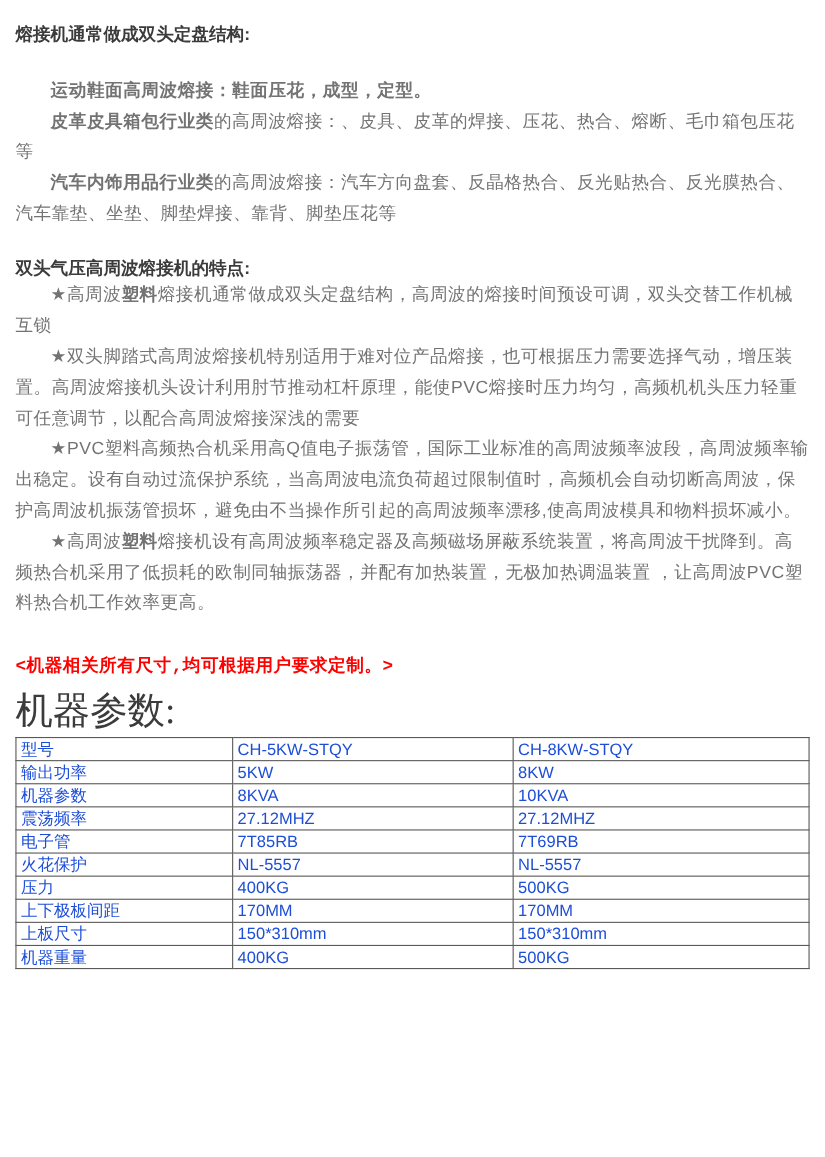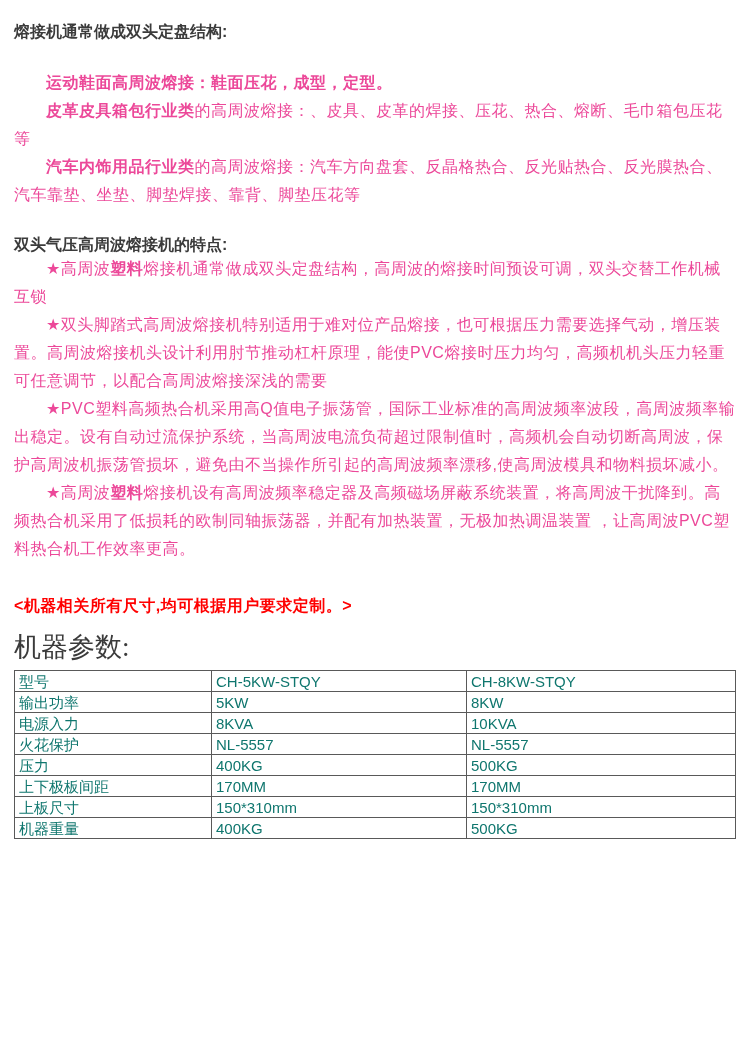--- a/index.html
+++ b/index.html
@@ -17,56 +17,57 @@
     font-weight: 700;
     line-height: 20px;
     margin: 0;
     color: #3b3b3b;
   }
   .para {
     margin: 0;
     font-size: 16px;
     line-height: 28px;
     text-indent: 2em;
-    color: #ec4899;
+    color: #737373;
     letter-spacing: 0.5px;
   }
   .uses-block { margin-top: 27px; }
   .features-heading { margin-top: 26px; }
   .features-block { }
   .para b { font-weight: 700; }
   .notice {
     margin: 32px 0 0 0;
     font-size: 16px;
     font-weight: 700;
     color: #ff0000;
     line-height: 22px;
     letter-spacing: 0.5px;
+    font-family: Liberation Mono, monospace;
   }
   .params-heading {
     margin: 14px 0 0 0;
     font-family: "Liberation Serif", "DejaVu Serif", serif;
-    font-size: 27px;
+    font-size: 34px;
     font-weight: 400;
     color: #3b3b3b;
     line-height: 32px;
   }
   table.spec-table {
     margin-top: 7px;
     border-collapse: collapse;
     width: 721px;
     table-layout: fixed;
   }
   table.spec-table td {
     border: 1px solid #595959;
     height: 20px;
     padding: 0 4px;
     font-size: 15px;
     line-height: 19px;
-    color: #0f766e;
+    color: #1d4ed8;
     vertical-align: middle;
     overflow: hidden;
     white-space: nowrap;
   }
   col.c1 { width: 197px; }
   col.c2 { width: 255px; }
   col.c3 { width: 269px; }
 </style>
 </head>
 <body>
@@ -103,23 +104,33 @@
         <td>型号</td>
         <td>CH-5KW-STQY</td>
         <td>CH-8KW-STQY</td>
       </tr>
     <tr>
         <td>输出功率</td>
         <td>5KW</td>
         <td>8KW</td>
       </tr>
     <tr>
-        <td>电源入力</td>
+        <td>机器参数</td>
         <td>8KVA</td>
         <td>10KVA</td>
+      </tr>
+    <tr>
+        <td>震荡频率</td>
+        <td>27.12MHZ</td>
+        <td>27.12MHZ</td>
+      </tr>
+    <tr>
+        <td>电子管</td>
+        <td>7T85RB</td>
+        <td>7T69RB</td>
       </tr>
     <tr>
         <td>火花保护</td>
         <td>NL-5557</td>
         <td>NL-5557</td>
       </tr>
     <tr>
         <td>压力</td>
         <td>400KG</td>
         <td>500KG</td>

